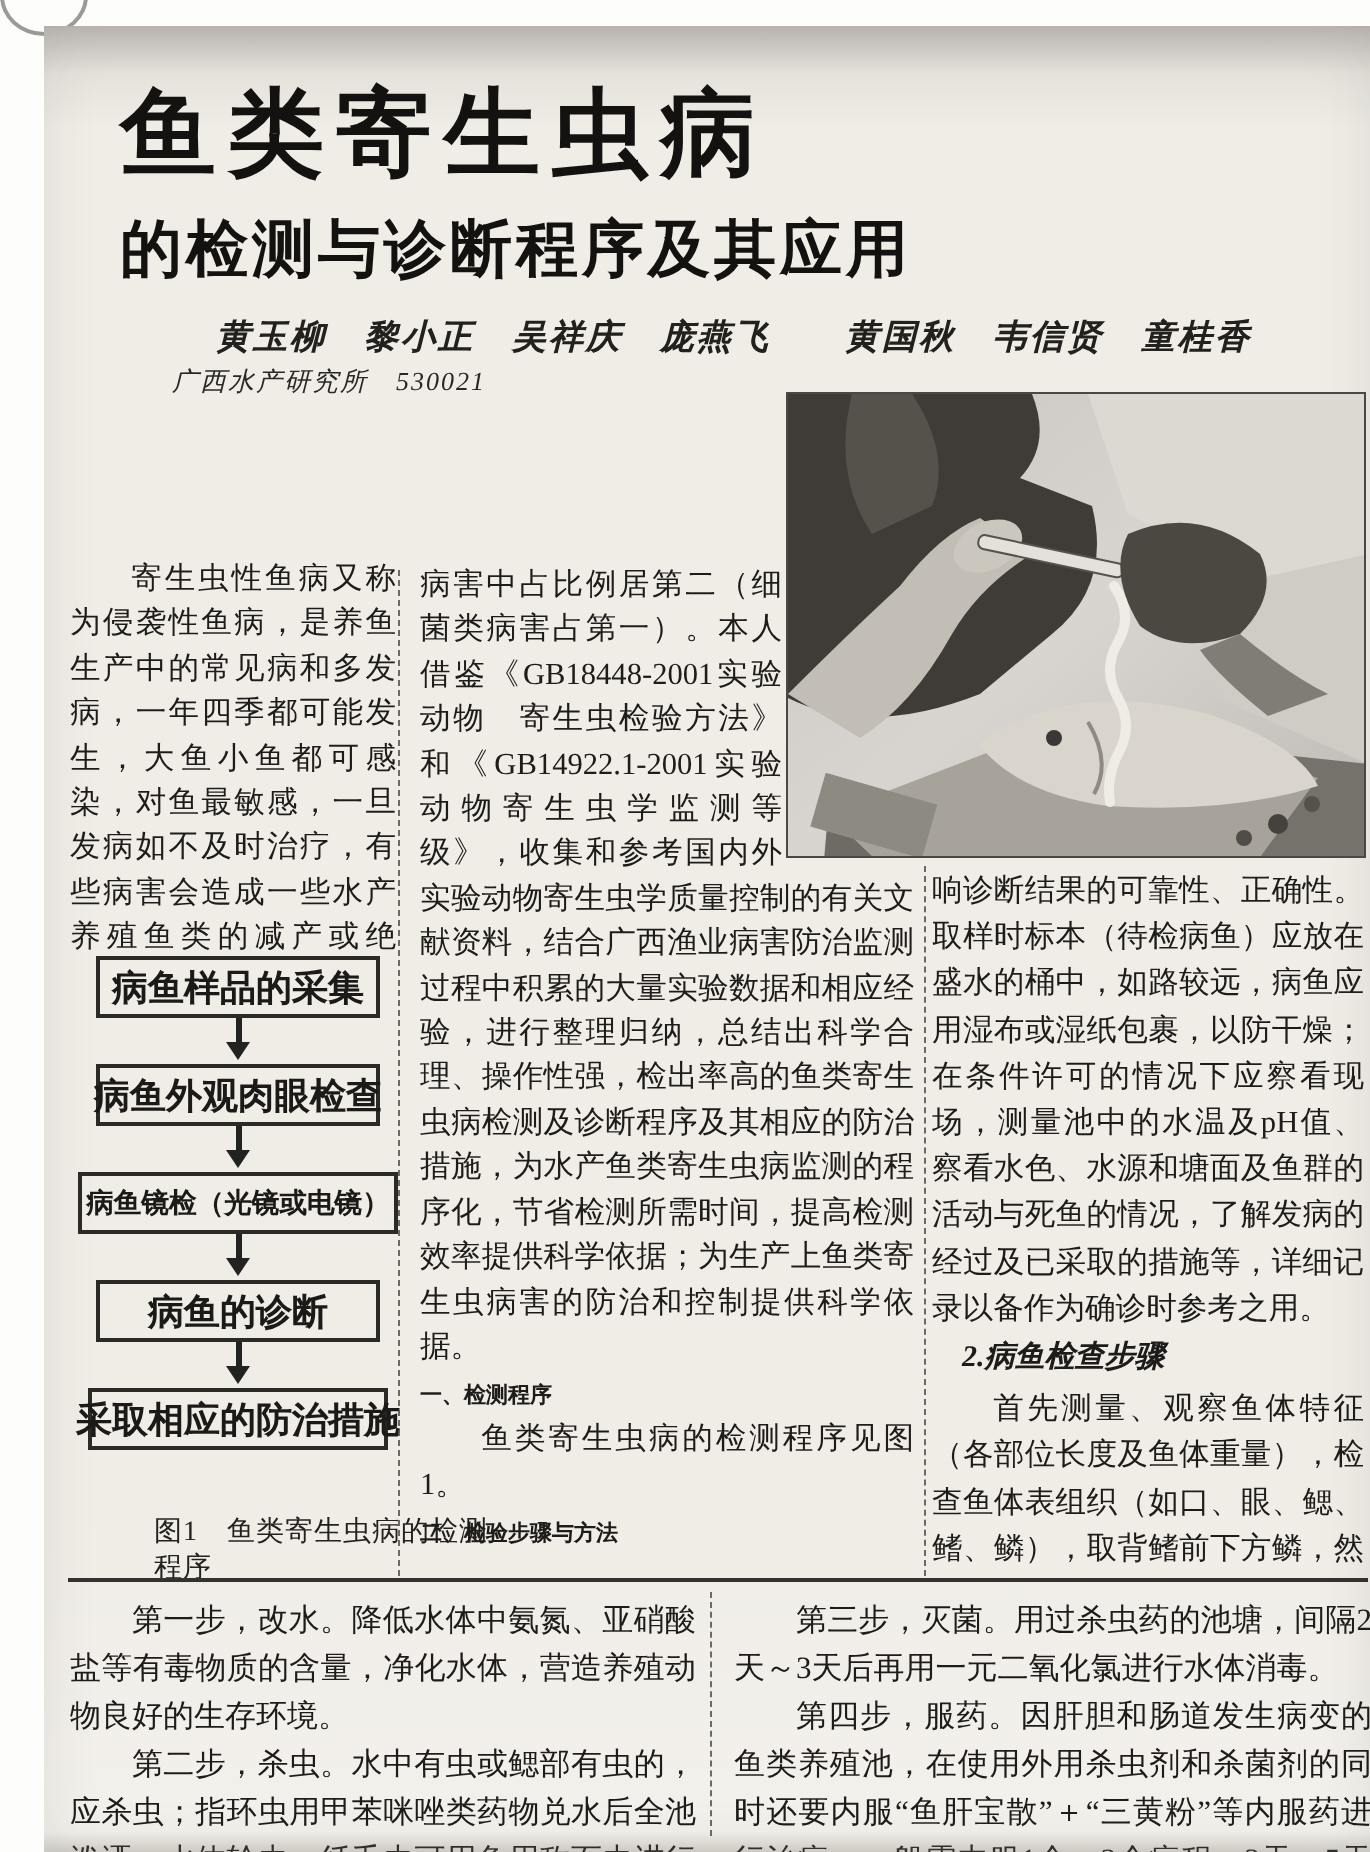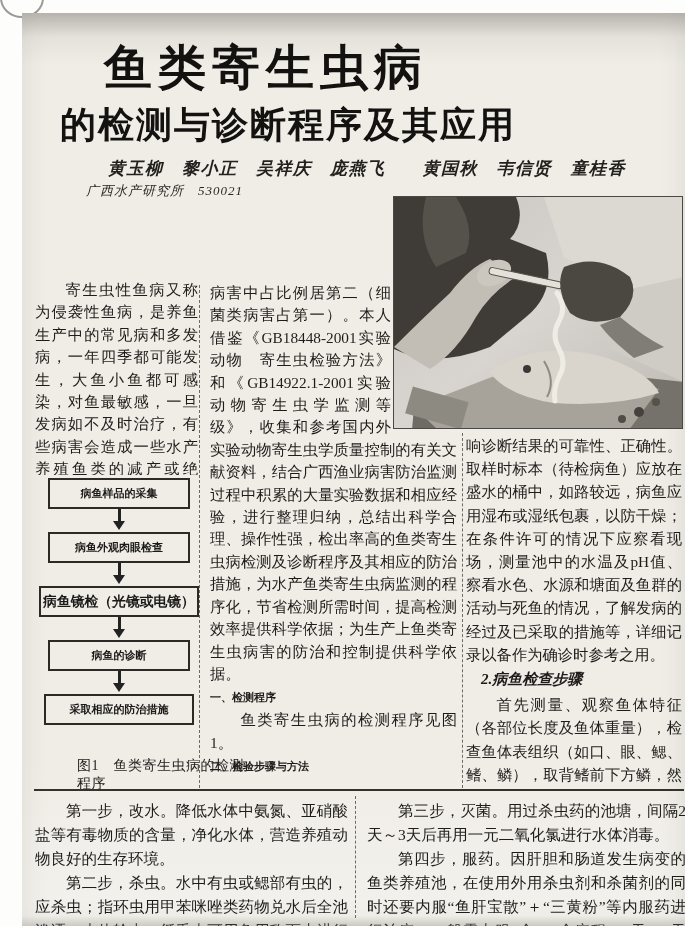--- a/index.html
+++ b/index.html
@@ -15,41 +15,41 @@
     position:absolute; left:0px; top:-22px; width:44px; height:40px;
     border:2px solid #9a9a96; border-radius:50%; background:transparent;
   }
   .page{
     position:absolute; left:22px; top:13px; width:663px; height:913px;
     background:linear-gradient(180deg,#bdbab4 0px,#e5e2dc 24px,#f0ede7 52px,#f0ede7 82%,#f3f1ec 100%);
     box-shadow:inset 0 0 28px rgba(60,55,45,.10);
   }
   
   .title{ position:absolute; left:38px; top:26px; font-family:"Liberation Sans","DejaVu Sans",sans-serif; font-weight:900; color:#141210; line-height:57px; }
-  .title .t1{ display:block; font-size:48px; letter-spacing:6px;margin-left:44px; }
-  .title .t2{ display:block; font-size:36px; letter-spacing:2px; }
+  .title .t1{ display:block; font-size:48px; letter-spacing:6px; }
+  .title .t2{ display:block; font-size:31px; letter-spacing:2px; }
   .authors{ position:absolute; left:86px; top:144px; font-size:17px; letter-spacing:1.5px; font-weight:600; color:#23211e;font-style:italic; }
   .affil{ position:absolute; left:64px; top:169px; font-size:13px; font-style:italic; letter-spacing:1px; color:#2a2826; }
   
   .photo{ position:absolute; left:371px; top:183px; width:290px; height:233px; border:1px solid #4a4844; background:#c9c6c1; overflow:hidden; }
   
   .col p, .bottom p{ font-size:15.3px; line-height:22.4px; text-align:justify; }
   .indent{ text-indent:2em; }
   .col-left{ position:absolute; left:13px; top:266px; width:163px; height:196px; overflow:hidden; }
   .col-mid{ position:absolute; left:188px; top:269px; width:247px; height:508px; overflow:hidden; }
   .col-mid .intrude{ float:right; width:66px; height:150px; }
   .col-right{ position:absolute; left:444px; top:421px; width:216px; height:356px; overflow:hidden; }
   .col-right p{ line-height:23.2px; }
   h3.sec{ font-family:Liberation Sans, sans-serif; font-size:11px; font-weight:700; margin:5px 0 4px; clear:none; }
   p.kai{ font-style:italic; font-weight:600; font-size:15px; text-indent:1em; margin:2px 0; }
   
   .flowchart{ position:absolute; left:11px; top:465px; width:172px; display:flex; flex-direction:column; align-items:center; }
   .fc-box{
     border:2px solid #2b2a27; height:31px; display:flex; align-items:center; justify-content:center;
-    font-family:"Liberation Sans","DejaVu Sans",sans-serif; font-weight:600; font-size:11px; color:#1b1a18;
+    font-family:"Liberation Sans","DejaVu Sans",sans-serif; font-weight:600; font-size:18px; color:#1b1a18;
     width:142px; background:transparent; white-space:nowrap;
   }
   .fc-box.wide{ width:160px; font-size:13.8px; }
   .fc-box.w2{ width:150px; }
   .fc-arrow{ height:23px; display:flex; flex-direction:column; align-items:center; }
   .fc-arrow .stem{ width:3px; height:12px; background:#222; }
   .fc-arrow .head{ width:0; height:0; border-left:6px solid transparent; border-right:6px solid transparent; border-top:9px solid #222; }
   .fig-caption{ position:absolute; left:16px; top:744px; width:180px; font-size:14px; color:#23211f; letter-spacing:.5px;margin-left:39px; }
   
   .vdiv{ position:absolute; width:0; border-left:1px dashed #55534f; opacity:.85; }

